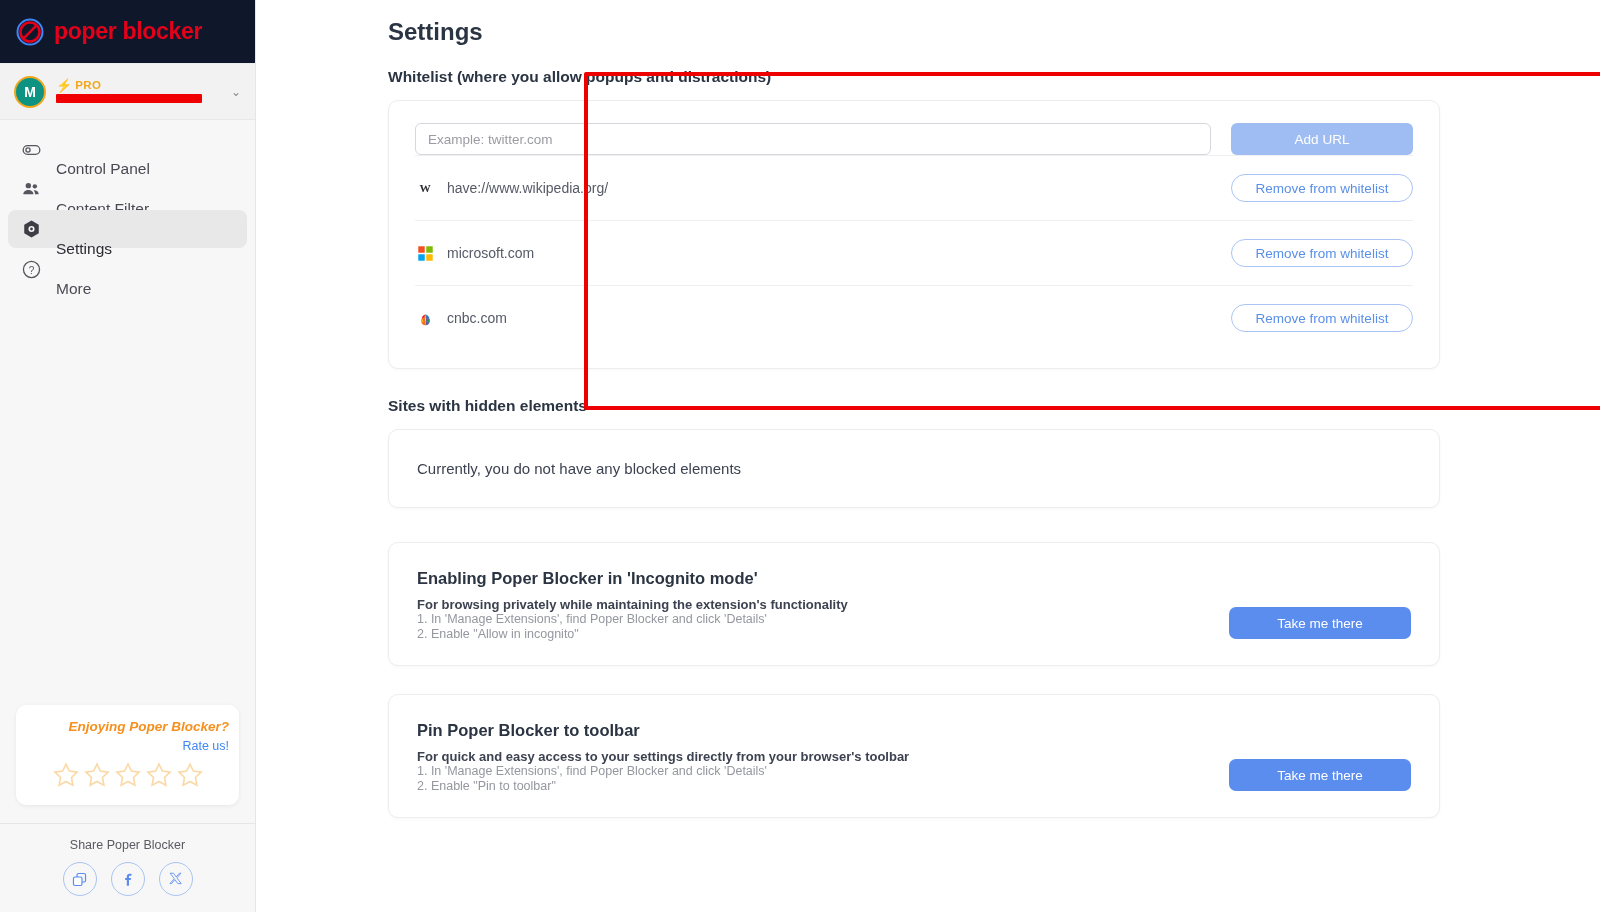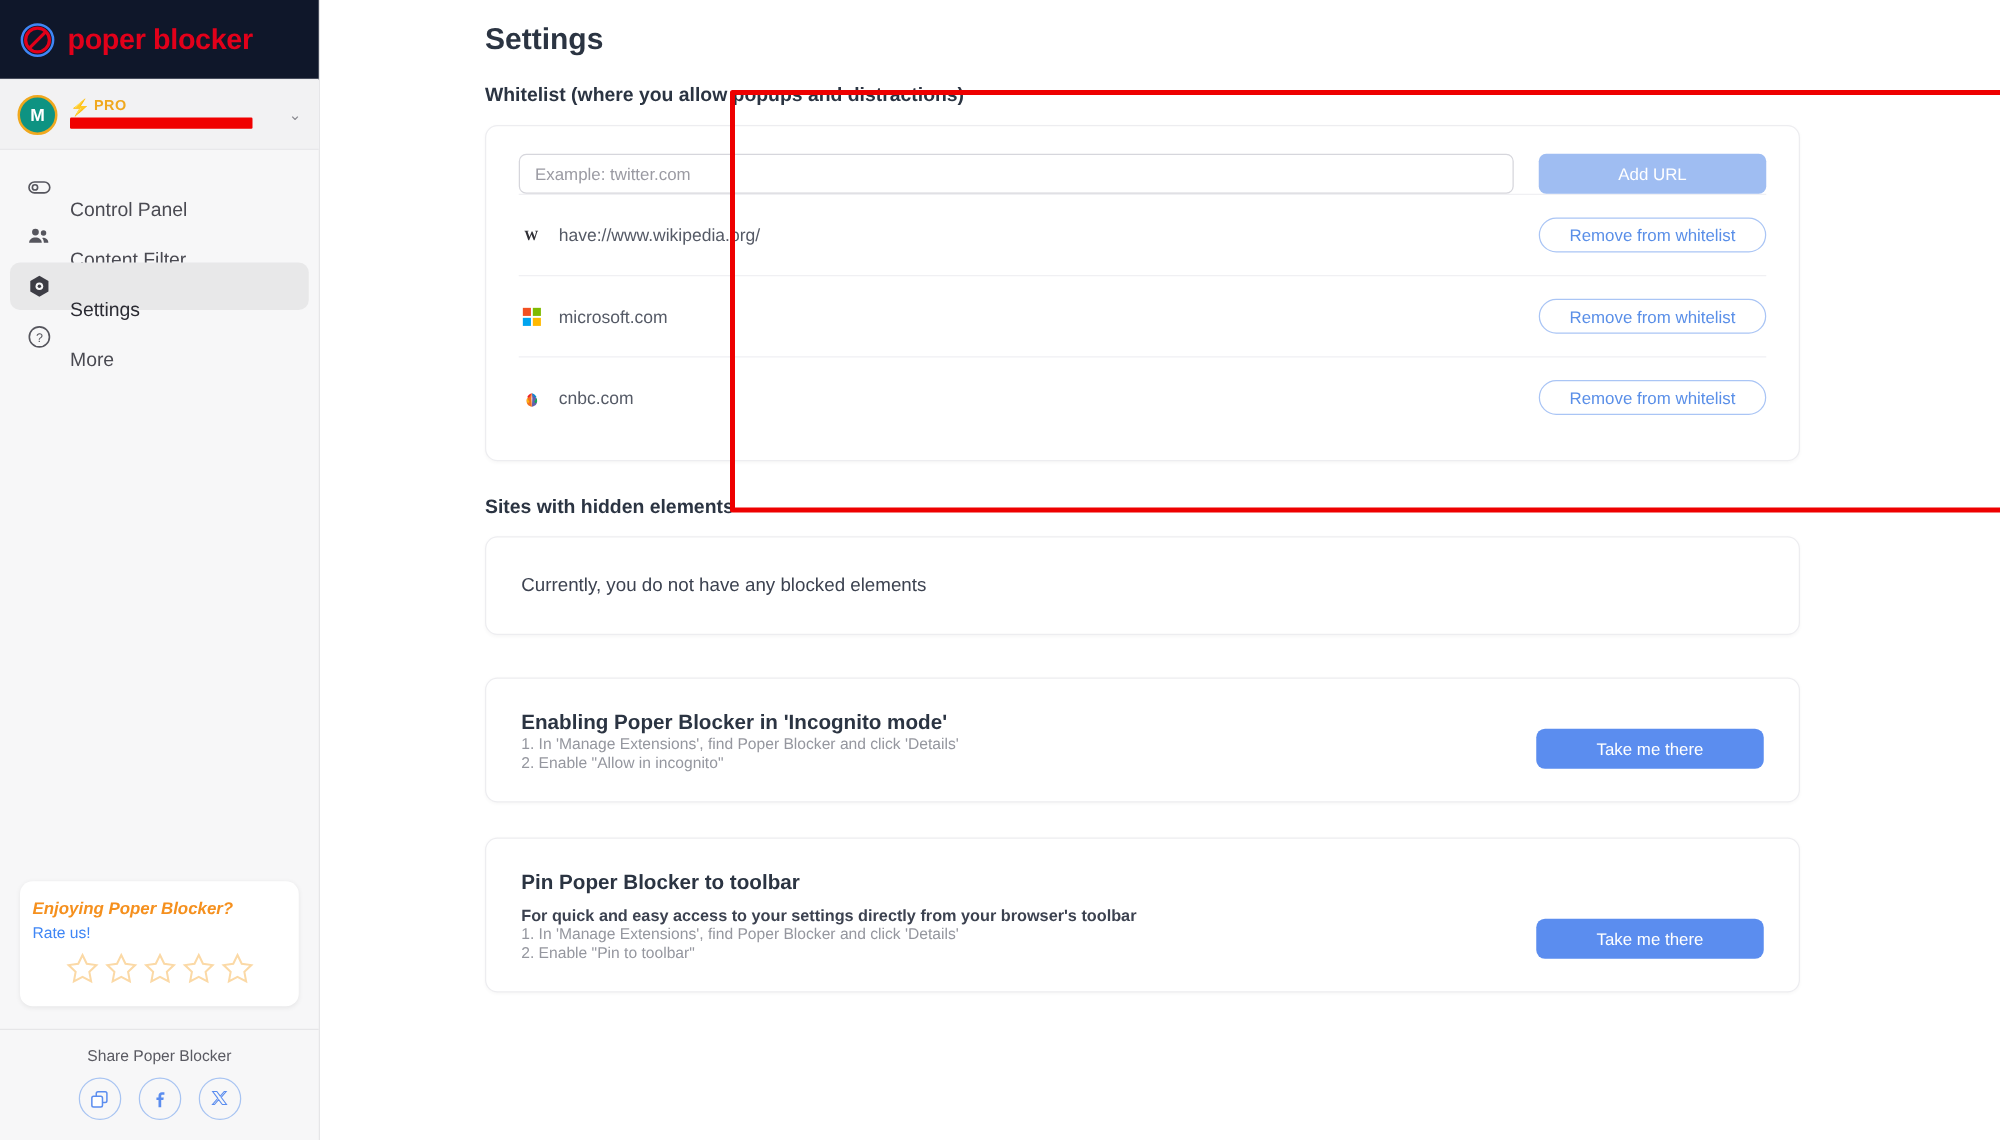--- a/index.html
+++ b/index.html
@@ -71,21 +71,21 @@
   .nav-item.active .nav-label { color: #2b2b33; }
   .nav-ico { width: 22px; height: 22px; flex: 0 0 22px;
              display: flex; align-items: center; justify-content: center; }
 
   .spacer { flex: 1; }
 
   .rate-card {
     margin: 0 16px 18px 16px; background: #ffffff;
     border-radius: 10px; padding: 14px 10px 16px 10px;
     box-shadow: 0 1px 4px rgba(0,0,0,.07);
-    text-align: left;
+    text-align: right;
   }
   .rate-title { font-size: 13.5px; font-weight: 700; font-style: italic; color: #f5901e; }
   .rate-sub { font-size: 12.5px; color: #3f86f5; margin-top: 5px; }
   .stars { display: flex; justify-content: center; gap: 3px; margin-top: 8px; }
 
   .share {
     border-top: 1px solid #e6e6e8;
     padding: 14px 0 16px 0; text-align: center;
   }
   .share-title { font-size: 12.5px; color: #5a5a62; }
@@ -359,20 +359,21 @@
 
       <div class="sec-head">Sites with hidden elements</div>
       <div class="card hidden-card">
         <div class="hidden-msg">Currently, you do not have any blocked elements</div>
       </div>
 
       <div class="gap-b"></div>
 
       <div class="card info-card">
         <div class="info-title">Enabling Poper Blocker in 'Incognito mode'</div>
+        <div class="info-sub">For browsing privately while maintaining the extension's functionality</div>
         <div class="info-steps">
           <div class="info-step">1. In 'Manage Extensions', find Poper Blocker and click 'Details'</div>
           <div class="info-step">2. Enable "Allow in incognito"</div>
         </div>
         <button class="btn-take">Take me there</button>
       </div>
 
       <div class="gap-a"></div>
 
       <div class="card info-card">

